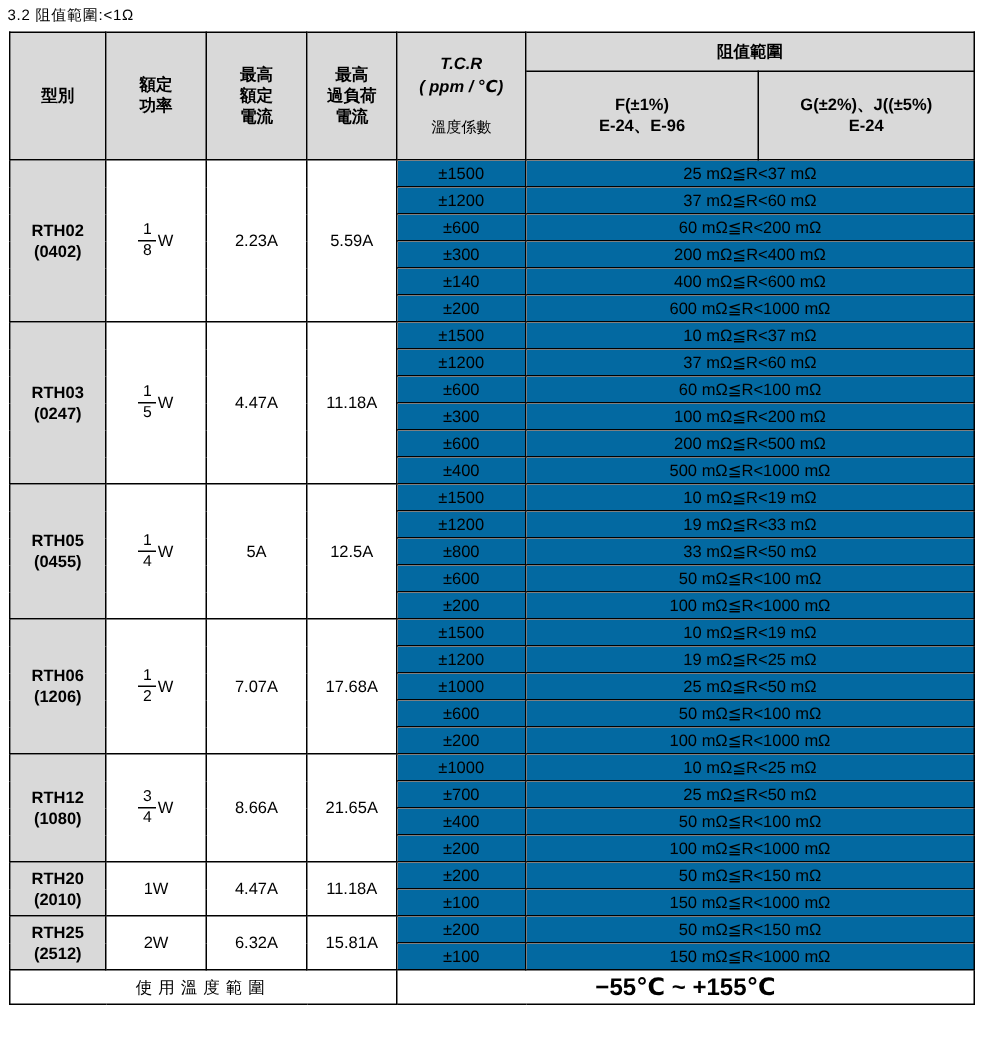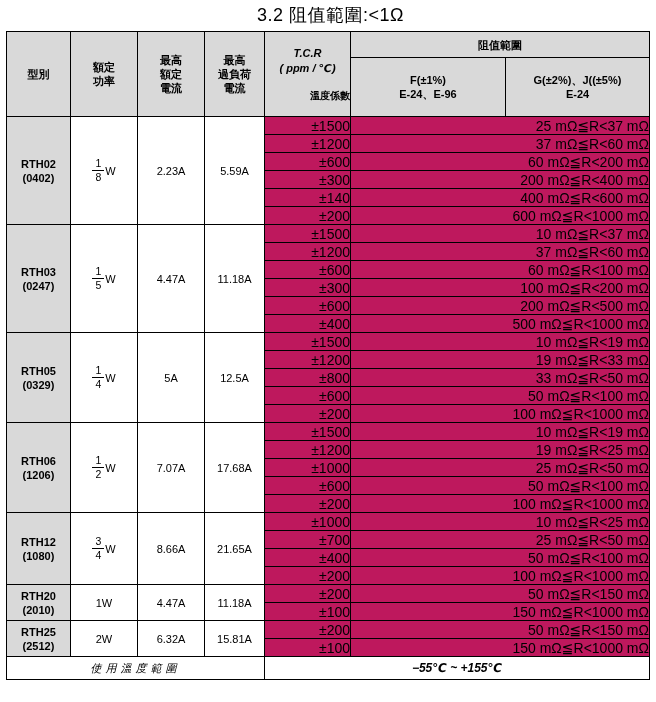--- a/index.html
+++ b/index.html
@@ -10,25 +10,24 @@
   }
   html,body{margin:0;padding:0;}
   body{
     width:656px;height:702px;
     background:var(--bg);
     color:var(--text);
     font-family:"Liberation Sans","DejaVu Sans",sans-serif;
   }
   .page{padding:1px 0 0 4px;}
   .title{
-    font-size:18px;
+    font-size:10px;
     margin:2px 0 4px 1px;
     letter-spacing:.5px;
     white-space:nowrap;
-    text-align:center;
   }
   table.spec{
     border-collapse:collapse;
     table-layout:fixed;
     width:643px;
     margin-left:2px;
   }
   .spec th,.spec td{
     border:1px solid var(--border);
     text-align:center;
@@ -39,59 +38,58 @@
   .spec thead th{
     background:var(--header-bg);
     font-weight:bold;
     font-size:11px;
     line-height:1.3;
     white-space:pre-line;
   }
   tr.hr1{height:20px;}
   tr.hr2{height:45px;}
   tr.data-row{height:18px;}
-  tr.footer-row{height:22px;font-style:italic;}
+  tr.footer-row{height:22px;}
   td.model-cell{
     background:var(--header-bg);
     font-weight:bold;
     font-size:11px;
     line-height:1.3;
   }
   td.power-cell,td.current-cell,td.overload-cell{
     font-size:11px;
     background:#fff;
   }
   td.tcr-cell,td.range-cell{
-    font-size:14px;
-    background:#be185d;
+    font-size:11px;
+    background:#0369a1;
     white-space:nowrap;
-    text-align:right;
   }
   td.temp-label-cell{
     font-size:11px;
     letter-spacing:4px;
     height:22px;
   }
   td.temp-value-cell{
-    font-size:12px;
+    font-size:16px;
     font-weight:600;
     height:22px;
   }
   .model-name,.model-pkg{display:block;}
   .frac{
     display:inline-block;
     vertical-align:middle;
     text-align:center;
     font-size:10.5px;
     line-height:1.05;
   }
   .frac .num{display:block;border-bottom:1px solid var(--border);padding:0 3px 1px;}
   .frac .den{display:block;padding-top:1px;}
   .power-unit{display:inline-block;vertical-align:middle;font-size:11px;margin-left:1px;}
-  .tcr-zh{display:block;font-size:10px;font-weight:bold;text-align:right;}
+  .tcr-zh{display:block;font-size:10px;font-weight:normal;}
   .tcr-en{display:block;font-style:italic;}
 </style>
 </head>
 <body>
 
 <div class="page">
   <div class="title">3.2 阻值範圍:&lt;1Ω</div>
 
   <table class="spec">
     <colgroup>
@@ -187,21 +185,21 @@
           <td class="tcr-cell">±600</td>
           <td class="range-cell" colspan="2">200 mΩ≦R&lt;500 mΩ</td>
         </tr>
         <tr class="data-row">
           <td class="tcr-cell">±400</td>
           <td class="range-cell" colspan="2">500 mΩ≦R&lt;1000 mΩ</td>
         </tr>
         <tr class="data-row">
           <td class="model-cell" rowspan="5">
             <span class="model-name">RTH05</span>
-            <span class="model-pkg">(0329)</span>
+            <span class="model-pkg">(0455)</span>
           </td>
           <td class="power-cell" rowspan="5"><span class="frac"><span class="num">1</span><span class="den">4</span></span><span class="power-unit">W</span></td>
           <td class="current-cell" rowspan="5">5A</td>
           <td class="overload-cell" rowspan="5">12.5A</td>
           <td class="tcr-cell">±1500</td>
           <td class="range-cell" colspan="2">10 mΩ≦R&lt;19 mΩ</td>
         </tr>
         <tr class="data-row">
           <td class="tcr-cell">±1200</td>
           <td class="range-cell" colspan="2">19 mΩ≦R&lt;33 mΩ</td>

